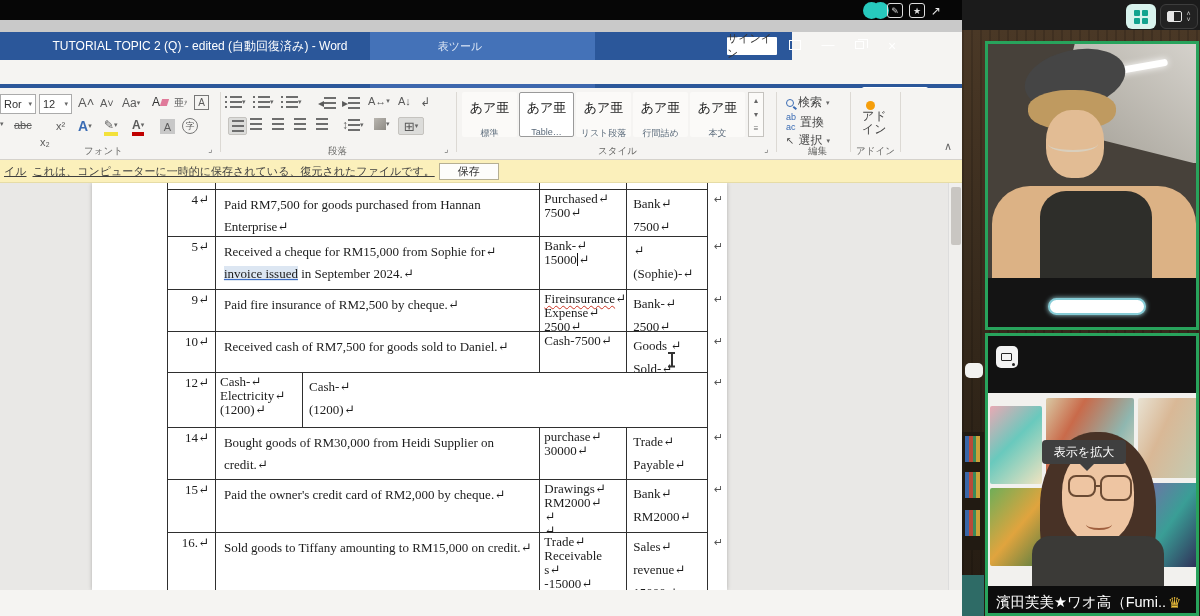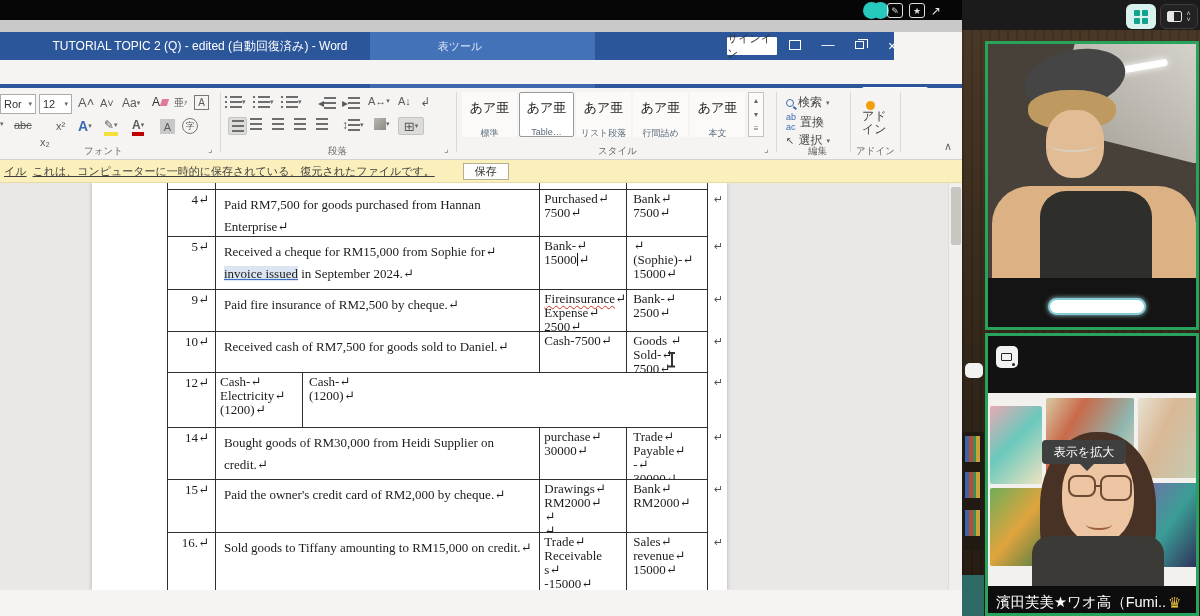--- a/index.html
+++ b/index.html
@@ -20,21 +20,21 @@
   .grid4{display:grid;grid-template-columns:6px 6px;grid-template-rows:6px 6px;gap:2px;}
   .grid4 div{background:#12a38f;border-radius:1px;}
   .layout-btn{width:38px;height:25px;border-radius:6px;background:#222;border:1px solid #3d3d3d;
               display:flex;align-items:center;justify-content:center;gap:4px;}
   .lay-rect{width:15px;height:11px;border:1.5px solid #e6e6e6;border-radius:2px;position:relative;}
   .lay-rect div{position:absolute;left:0;top:0;bottom:0;width:6px;background:#e6e6e6;}
   .chev-col{display:flex;flex-direction:column;color:#cfcfcf;font-size:7px;line-height:6px;}
 
   
   .word{left:0;top:32px;width:962px;height:584px;background:#f5f4f2;}
-  .titlebar{position:absolute;left:0;top:0;width:894px;height:28px;background:#2b579a;color:#fff;}
+  .titlebar{position:absolute;left:0;top:0;width:792px;height:28px;background:#2b579a;color:#fff;}
   .ctx-band-title{position:absolute;left:370px;top:0;width:225px;height:28px;background:#4472b8;}
   .title-text{position:absolute;left:0;top:6px;width:400px;text-align:center;font-size:12px;color:#fff;}
   .ctx-title{position:absolute;left:395px;top:7px;width:130px;text-align:center;font-size:11px;color:#dce6f5;}
   .signin-btn{position:absolute;left:727px;top:5px;width:50px;height:18px;background:#fff;color:#333;
               font-size:11px;display:flex;align-items:center;justify-content:center;border-radius:1px;}
   .win-ic{position:absolute;top:5px;color:#fff;font-size:13px;width:20px;text-align:center;}
   .restore-ic{position:absolute;top:9px;width:9px;height:8px;border:1px solid #fff;}
   .restore-ic::before{content:"";position:absolute;left:2px;top:-3px;width:9px;height:8px;border:1px solid #fff;border-bottom:none;border-left:none;}
 
   .tabrow{position:absolute;left:0;top:28px;width:962px;height:28px;background:#2b579a;margin-top:24px;}
@@ -67,34 +67,34 @@
   .style-prev{font-size:13px;color:#222;margin-top:6px;}
   .style-name{font-size:9px;color:#5a6a7a;margin-top:10px;}
   .mag{display:inline-block;width:8px;height:8px;border:1.5px solid #3b6cb4;border-radius:50%;position:relative;}
   .mag::after{content:"";position:absolute;left:6px;top:7px;width:4px;height:1.5px;background:#3b6cb4;transform:rotate(40deg);}
   .addin-dot{width:9px;height:9px;border-radius:50%;background:#f59e0b;}
 
   
   .notice{position:absolute;left:0;top:128px;width:962px;height:23px;background:#fbf0bb;border-bottom:1px solid #e6dca6;
           display:flex;align-items:center;font-size:11px;color:#3f3f3f;}
   .notice .msg{text-decoration:underline;}
-  .save-btn{margin-left:28px;width:46px;height:17px;background:#fdfdfb;border:1px solid #b5af93;
+  .save-btn{margin-left:4px;width:60px;height:17px;background:#fdfdfb;border:1px solid #b5af93;
             display:flex;align-items:center;justify-content:center;font-size:11px;color:#333;}
 
   
   .docarea{position:absolute;left:0;top:151px;width:962px;height:407px;background:#e9e8e6;overflow:hidden;}
   .page{position:absolute;left:92px;top:0;width:635px;height:407px;background:#fff;box-shadow:0 0 4px rgba(0,0,0,.25);
         font-family:"Liberation Serif","DejaVu Serif",serif;color:#1c1c1c;}
   .tbl{position:absolute;left:75px;top:0;width:541px;}
   .tr{position:relative;display:flex;border-bottom:1px solid #2f2f2f;border-left:1px solid #2f2f2f;border-right:1px solid #2f2f2f;}
   .td{white-space:pre-line;font-size:13px;overflow:hidden;}
   .td.n{width:48px;text-align:right;padding:2px 6px 0 0;border-right:1px solid #2f2f2f;line-height:16px;}
   .td.de{width:325px;padding:4px 2px 0 8px;border-right:1px solid #2f2f2f;line-height:22px;}
   .td.db{width:87px;padding:2px 0 0 4px;border-right:1px solid #2f2f2f;line-height:14px;}
-  .td.cr{width:80px;padding:2px 0 0 6px;line-height:14px;}
+  .td.cr{width:80px;padding:2px 0 0 6px;line-height:23px;}
   .rowend{position:absolute;left:546px;top:3px;font-size:11px;color:#555;font-family:"DejaVu Sans",sans-serif;}
   .gram{background:#dce6f2;text-decoration:underline;text-decoration-color:#3b6cc7;}
   .spell{text-decoration:underline wavy #cc3322;text-decoration-thickness:1px;text-underline-offset:2px;}
   .caret{display:inline-block;width:1.5px;height:13px;background:#111;vertical-align:-2px;}
   .ibeam{position:absolute;width:7px;height:15px;}
   .ibeam::before{content:"";position:absolute;left:3px;top:0;bottom:0;width:1.5px;background:#333;}
   .ibeam::after{content:"";position:absolute;left:0;right:0;top:0;height:1.5px;background:#333;box-shadow:0 13.5px 0 #333;}
   .vscroll{position:absolute;left:948px;top:0;width:14px;height:407px;background:#f0efed;border-left:1px solid #ddd;}
   .vthumb{position:absolute;left:2px;top:4px;width:10px;height:58px;background:#c9c6c2;border-radius:2px;}
 

